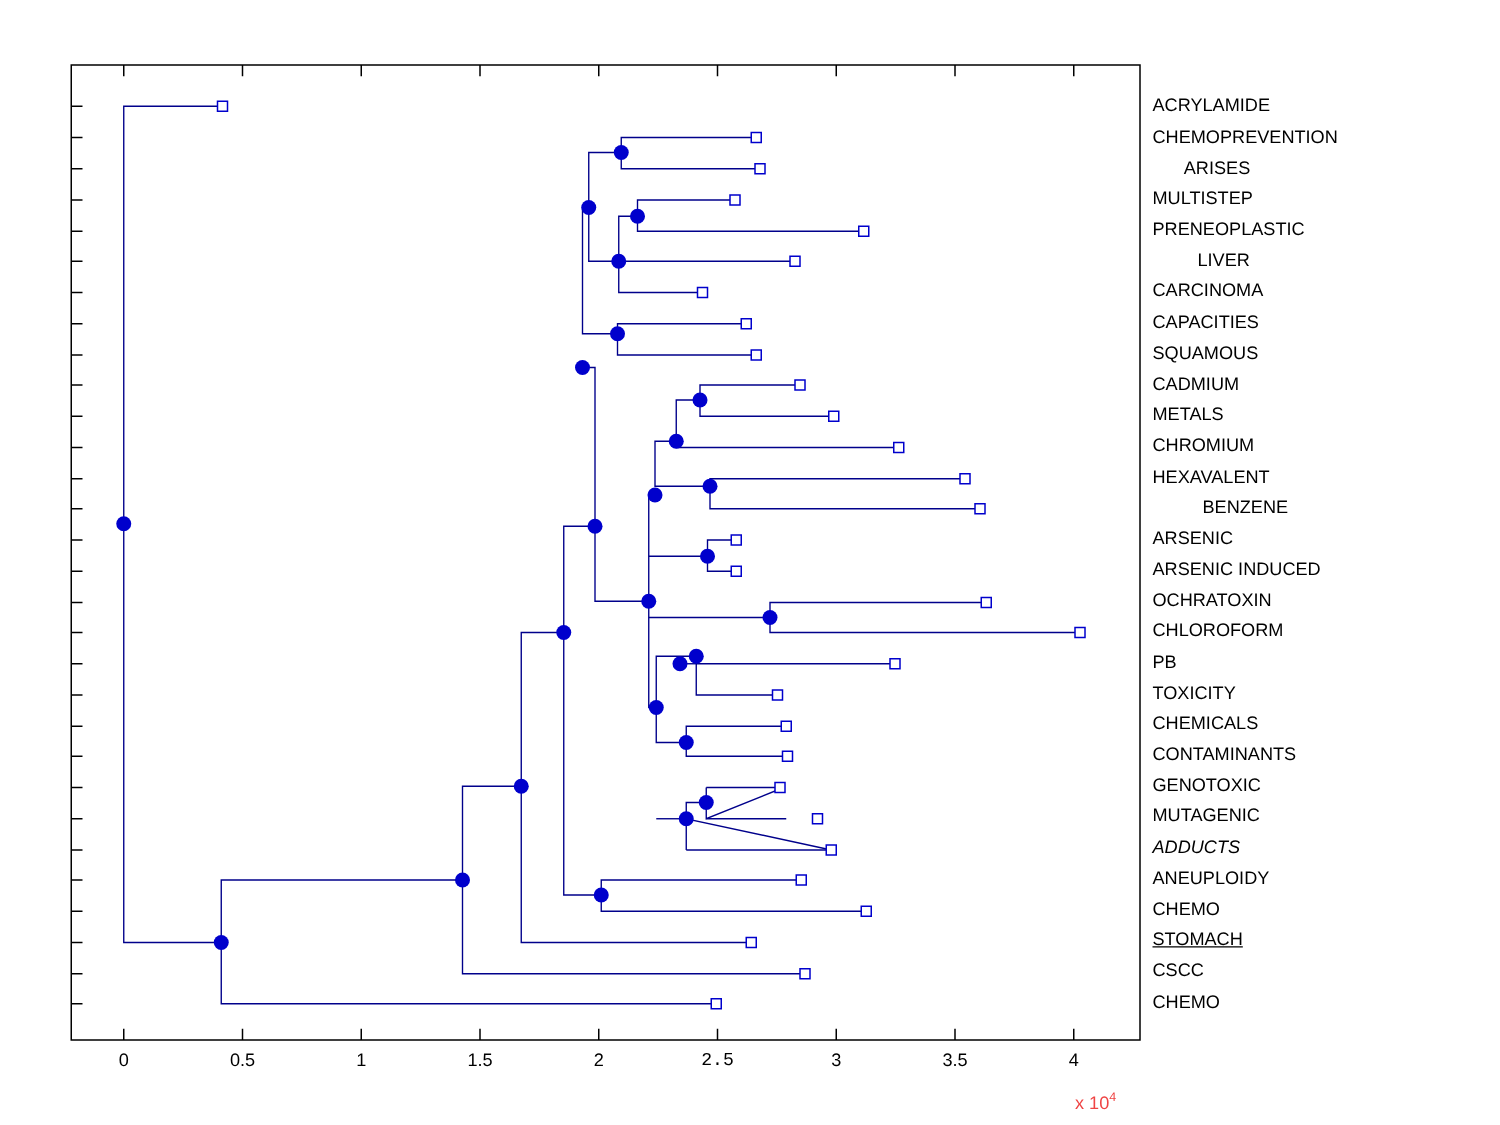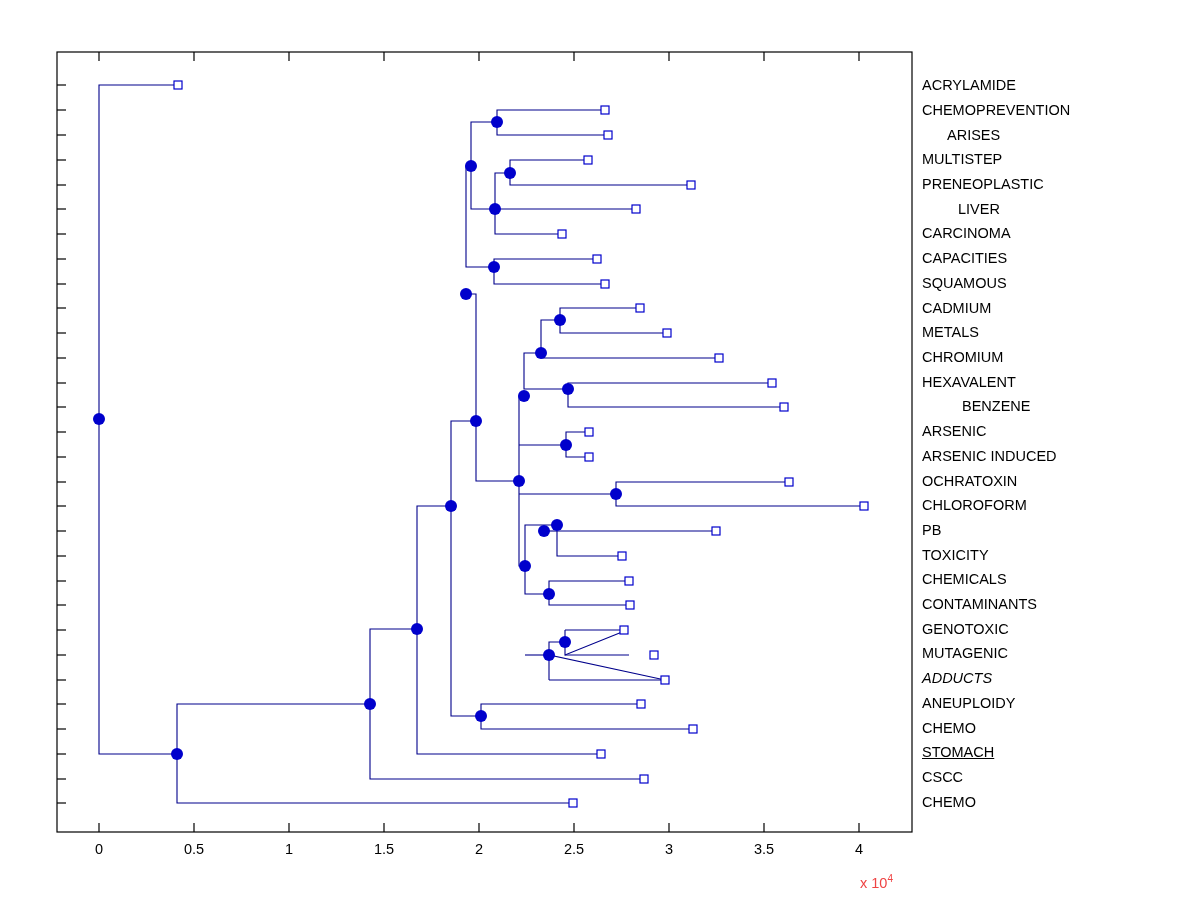--- a/index.html
+++ b/index.html
@@ -281,20 +281,20 @@
     <div class="leaf-label" style="left:922px; top:721px;">CHEMO</div>
     <div class="leaf-label" style="left:922px; top:745px;text-decoration:underline;">STOMACH</div>
     <div class="leaf-label" style="left:922px; top:770px;">CSCC</div>
     <div class="leaf-label" style="left:922px; top:795px;">CHEMO</div>
 
     <div class="tick-label" style="left:79px;  top:842px; width:40px;">0</div>
     <div class="tick-label" style="left:174px; top:842px; width:40px;">0.5</div>
     <div class="tick-label" style="left:269px; top:842px; width:40px;">1</div>
     <div class="tick-label" style="left:364px; top:842px; width:40px;">1.5</div>
     <div class="tick-label" style="left:459px; top:842px; width:40px;">2</div>
-    <div class="tick-label" style="left:554px; top:842px; width:40px;">2.5</div>
+    <div class="tick-label" style="left:554px; top:842px; width:40px;font-family:Liberation Mono, monospace;">2.5</div>
     <div class="tick-label" style="left:649px; top:842px; width:40px;">3</div>
     <div class="tick-label" style="left:744px; top:842px; width:40px;">3.5</div>
     <div class="tick-label" style="left:839px; top:842px; width:40px;">4</div>
 
     <div class="exponent-label" style="left:860px; top:874px;"><span>x 10</span><sup>4</sup></div>
   </div>
 </div>
 
 </body></html>

